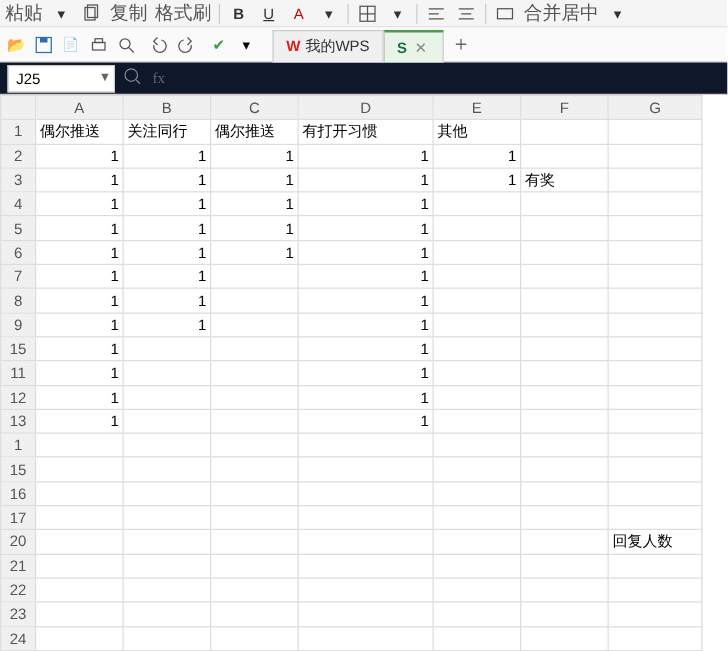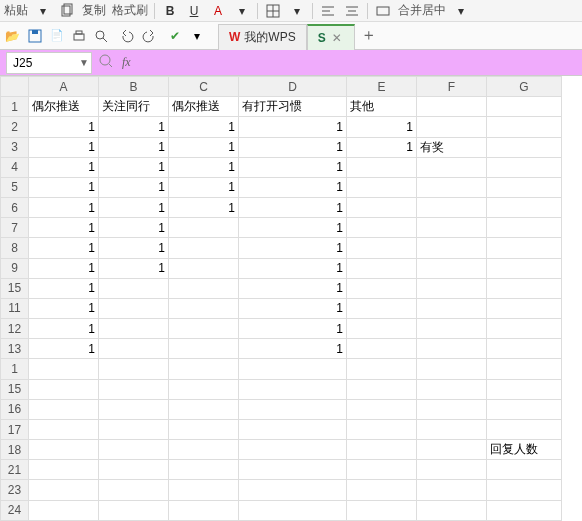--- a/index.html
+++ b/index.html
@@ -1,33 +1,33 @@
 <!DOCTYPE html>
 <html><head>
 <meta charset="utf-8">
 <style>
 *{margin:0;padding:0;box-sizing:border-box}
 body{font-family:"Microsoft YaHei",Arial,sans-serif;font-size:12px;background:#fff;overflow:hidden;width:582px;height:521px}
 .toolbar1{height:22px;background:#f5f5f5;border-bottom:1px solid #ddd;display:flex;align-items:center;padding:0 4px;gap:6px;color:#333;overflow:hidden}
 .toolbar1 .sep{width:1px;height:16px;background:#ccc}
 .tbico{width:18px;height:18px;display:flex;align-items:center;justify-content:center;cursor:pointer}
-.tbtext{font-size:12px;color:#555;white-space:nowrap}
+.tbtext{font-size:15px;color:#555;white-space:nowrap}
 .toolbar2{height:28px;background:#fafafa;border-bottom:1px solid #ccc;display:flex;align-items:center;padding:0 4px;gap:4px}
 .tabbar{display:flex;align-items:center;margin-left:8px;height:28px}
 .tab{display:flex;align-items:center;padding:0 10px;height:26px;border:1px solid #ccc;border-bottom:none;background:#f0f0f0;gap:4px;margin-top:2px;font-size:12px;color:#333}
 .tab.active{background:#e8f4e8;border-top:2px solid #4a9d4a}
 .tab .close{color:#888;cursor:pointer;padding:0 2px}
 .tab .wps-ico{color:#d91f1f;font-weight:bold}
 .tab .xls-ico{color:#1d7044;font-weight:bold}
 .addtab{width:20px;height:20px;display:flex;align-items:center;justify-content:center;color:#666;cursor:pointer;font-size:16px;margin-left:4px}
-.fbar{height:26px;background:#f0abfc;border-bottom:1px solid #ccc;display:flex;align-items:center}
+.fbar{height:26px;background:#0f172a;border-bottom:1px solid #ccc;display:flex;align-items:center}
 .namebox{width:86px;height:22px;border:1px solid #ccc;margin:0 6px;display:flex;align-items:center;padding:0 6px;font-size:12px;background:#fff;position:relative}
 .namebox .dd{position:absolute;right:2px;color:#666;font-size:10px}
 .fxwrap{display:flex;align-items:center;gap:8px;color:#666}
-.fxico{font-style:italic;font-family:serif;color:#666}
+.fxico{font-family:serif;color:#666}
 .grid{display:flex;height:calc(521px - 22px - 28px - 26px)}
 .grid table{border-collapse:collapse;table-layout:fixed}
 .grid th,.grid td{border:1px solid #ddd;font-weight:normal;font-size:12px;height:18px;overflow:hidden;white-space:nowrap}
 .rowh th{background:#f0f0f0;color:#555;text-align:center;width:28px}
 .colh th{background:#f0f0f0;color:#555;text-align:center}
 .corner{background:#f0f0f0;width:28px}
 .wA{width:70px}.wB{width:70px}.wC{width:70px}.wD{width:108px}.wE{width:70px}.wF{width:70px}.wG{width:75px}
 td{padding:0 3px;text-align:right;color:#000}
 td.tl{text-align:left}
 svg{width:16px;height:16px}
@@ -331,31 +331,41 @@
           <th>17</th>
           <td class="wA "></td>
           <td class="wB "></td>
           <td class="wC "></td>
           <td class="wD "></td>
           <td class="wE "></td>
           <td class="wF "></td>
           <td class="wG "></td>
         </tr>
         <tr class="rowh">
-          <th>18</th>
+          <th>20</th>
           <td class="wA "></td>
           <td class="wB "></td>
           <td class="wC "></td>
           <td class="wD "></td>
           <td class="wE "></td>
           <td class="wF "></td>
           <td class="wG tl">回复人数</td>
         </tr>
         <tr class="rowh">
           <th>21</th>
+          <td class="wA "></td>
+          <td class="wB "></td>
+          <td class="wC "></td>
+          <td class="wD "></td>
+          <td class="wE "></td>
+          <td class="wF "></td>
+          <td class="wG "></td>
+        </tr>
+        <tr class="rowh">
+          <th>22</th>
           <td class="wA "></td>
           <td class="wB "></td>
           <td class="wC "></td>
           <td class="wD "></td>
           <td class="wE "></td>
           <td class="wF "></td>
           <td class="wG "></td>
         </tr>
         <tr class="rowh">
           <th>23</th>

